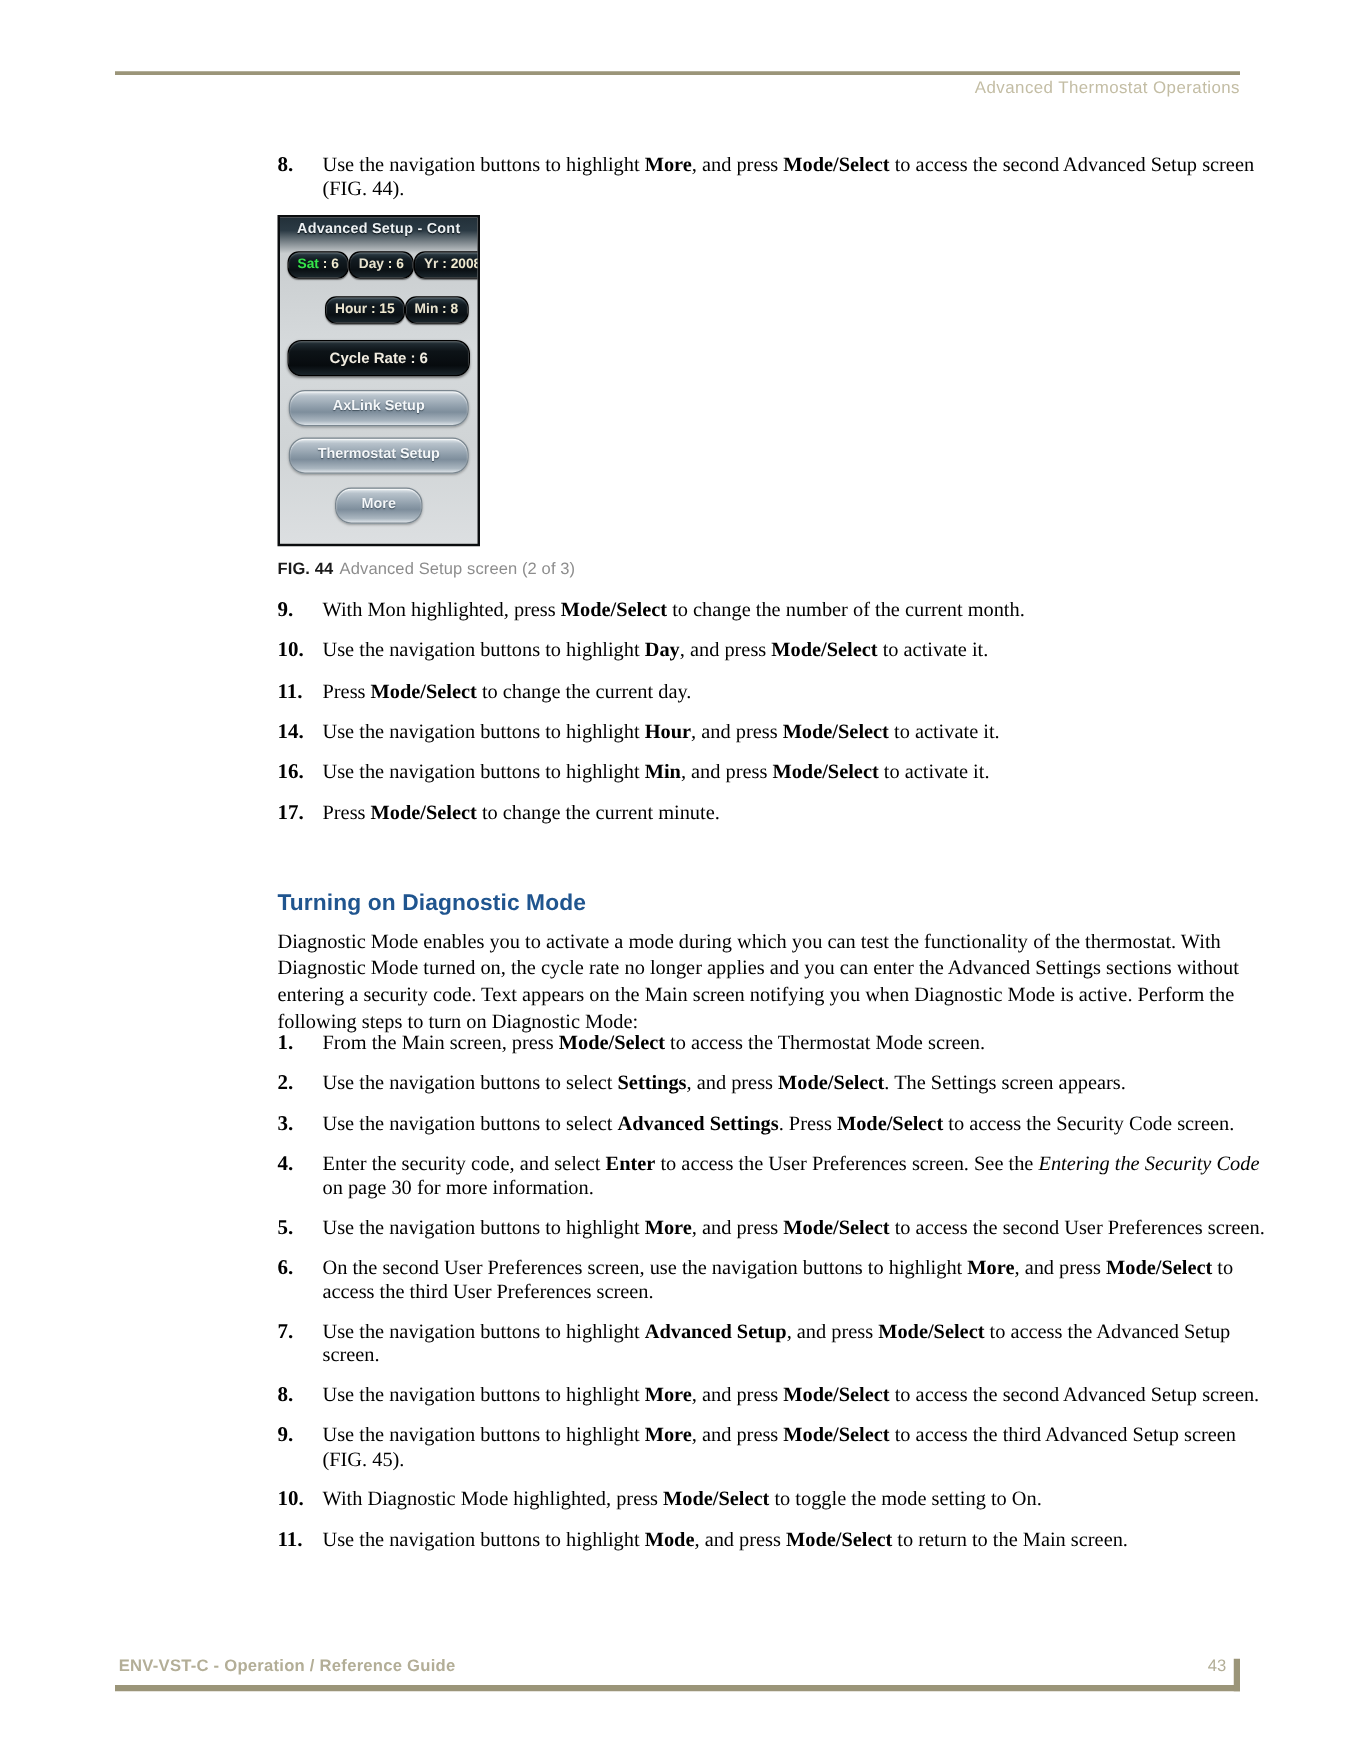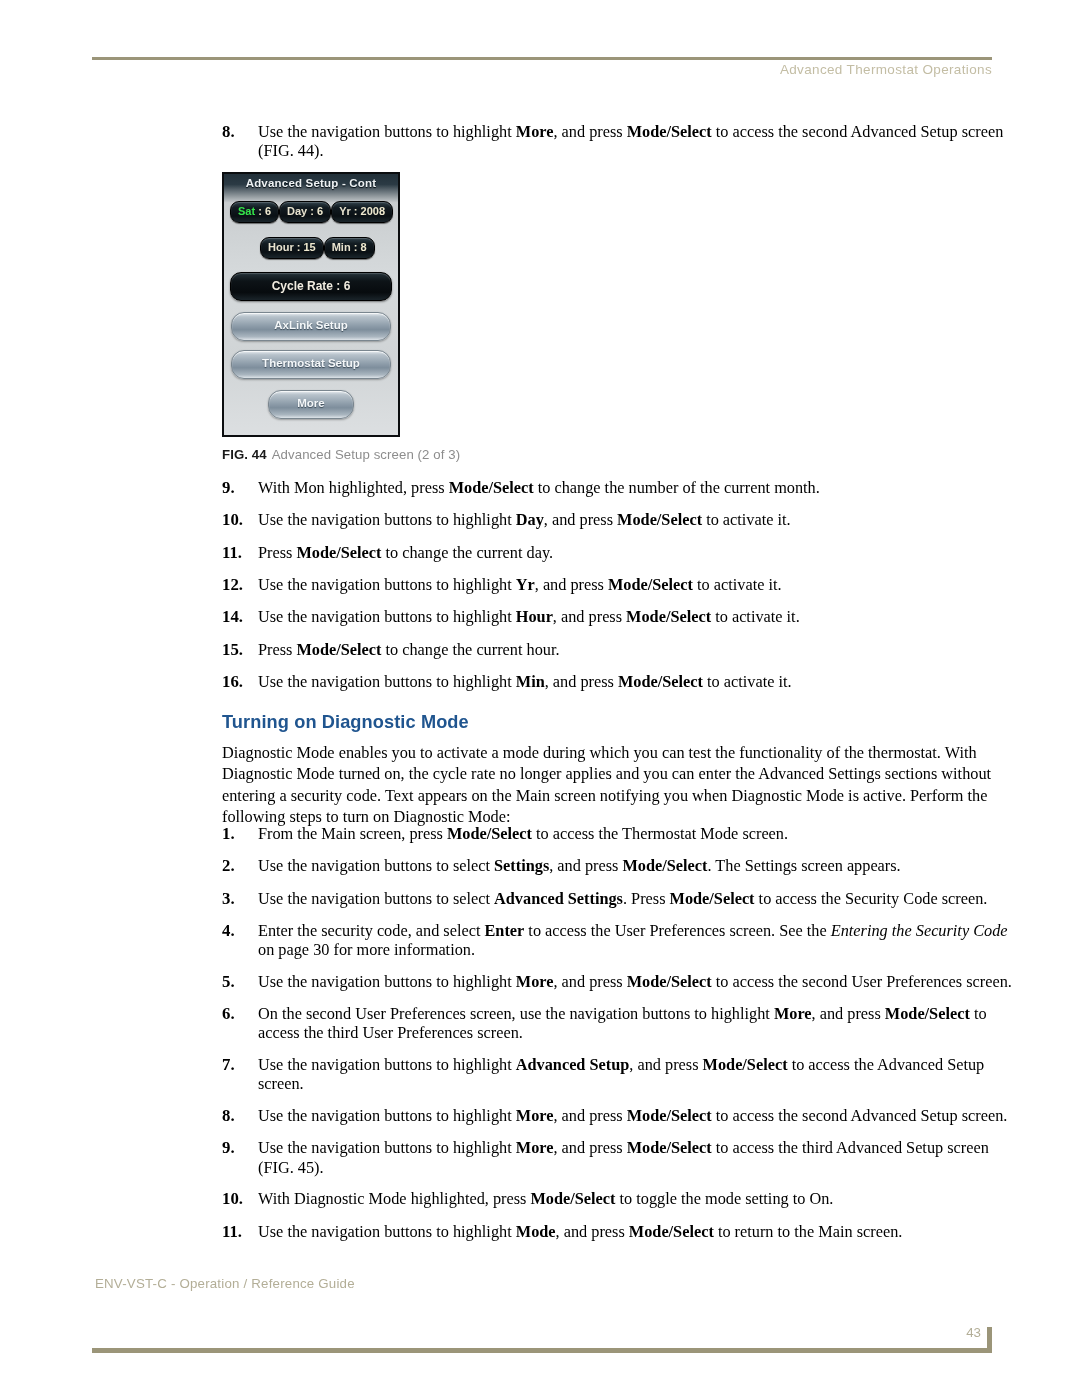--- a/index.html
+++ b/index.html
@@ -64,21 +64,21 @@
   .li i { font-style: italic; }
 
   
   .figure-wrap {
     position: absolute;
     left: 222px;
     top: 172px;
   }
   .tstat {
     position: relative;
-    width: 178px;
+    width: 162px;
     height: 265px;
     background: linear-gradient(180deg, #223039 0%, #2b3a44 4%, #c9cdcf 11%, #d6dadc 40%, #d0d4d6 70%, #dcdfe1 100%);
     border: 2px solid #0b0d0f;
     box-sizing: border-box;
     overflow: hidden;
   }
   .tstat-title {
     position: absolute;
     left: 0; right: 0; top: 3px;
     text-align: center;
@@ -198,25 +198,26 @@
     position: absolute;
     left: 987px;
     top: 1327px;
     width: 5px;
     height: 26px;
     background: #9b9579;
   }
   .footer-left {
     position: absolute;
     left: 95px;
-    top: 1276px;
+    top: 1325px;
     font-family: "Liberation Sans", sans-serif;
     font-size: 13.3px;
     color: #b3ae97;
     letter-spacing: 0.2px;
+    font-weight: bold;
   }
   .footer-page {
     position: absolute;
     left: 955px;
     top: 1325px;
     width: 26px;
     text-align: right;
     font-family: "Liberation Sans", sans-serif;
     font-size: 13.3px;
     color: #b3ae97;
@@ -269,34 +270,30 @@
     </div>
     <div class="li">
       <div class="num">10.</div>
       <div class="txt">Use the navigation buttons to highlight <b>Day</b>, and press <b>Mode/Select</b> to activate it.</div>
     </div>
     <div class="li">
       <div class="num">11.</div>
       <div class="txt">Press <b>Mode/Select</b> to change the current day.</div>
     </div>
     <div class="li">
-      <div class="num">12.</div>
-      <div class="txt">Use the navigation buttons to highlight <b>Yr</b>, and press <b>Mode/Select</b> to activate it.</div>
-    </div>
-    <div class="li">
       <div class="num">14.</div>
       <div class="txt">Use the navigation buttons to highlight <b>Hour</b>, and press <b>Mode/Select</b> to activate it.</div>
     </div>
     <div class="li">
-      <div class="num">15.</div>
-      <div class="txt">Press <b>Mode/Select</b> to change the current hour.</div>
-    </div>
-    <div class="li">
       <div class="num">16.</div>
       <div class="txt">Use the navigation buttons to highlight <b>Min</b>, and press <b>Mode/Select</b> to activate it.</div>
+    </div>
+    <div class="li">
+      <div class="num">17.</div>
+      <div class="txt">Press <b>Mode/Select</b> to change the current minute.</div>
     </div>
   </div>
 
 <div class="section-heading">Turning on Diagnostic Mode</div>
 <div class="para">Diagnostic Mode enables you to activate a mode during which you can test the functionality of the thermostat. With Diagnostic Mode turned on, the cycle rate no longer applies and you can enter the Advanced Settings sections without entering a security code. Text appears on the Main screen notifying you when Diagnostic Mode is active. Perform the following steps to turn on Diagnostic Mode:</div>
 
 <div class="olist" id="bottom-list" style="top:824px;">
     <div class="li">
       <div class="num">1.</div>
       <div class="txt">From the Main screen, press <b>Mode/Select</b> to access the Thermostat Mode screen.</div>

